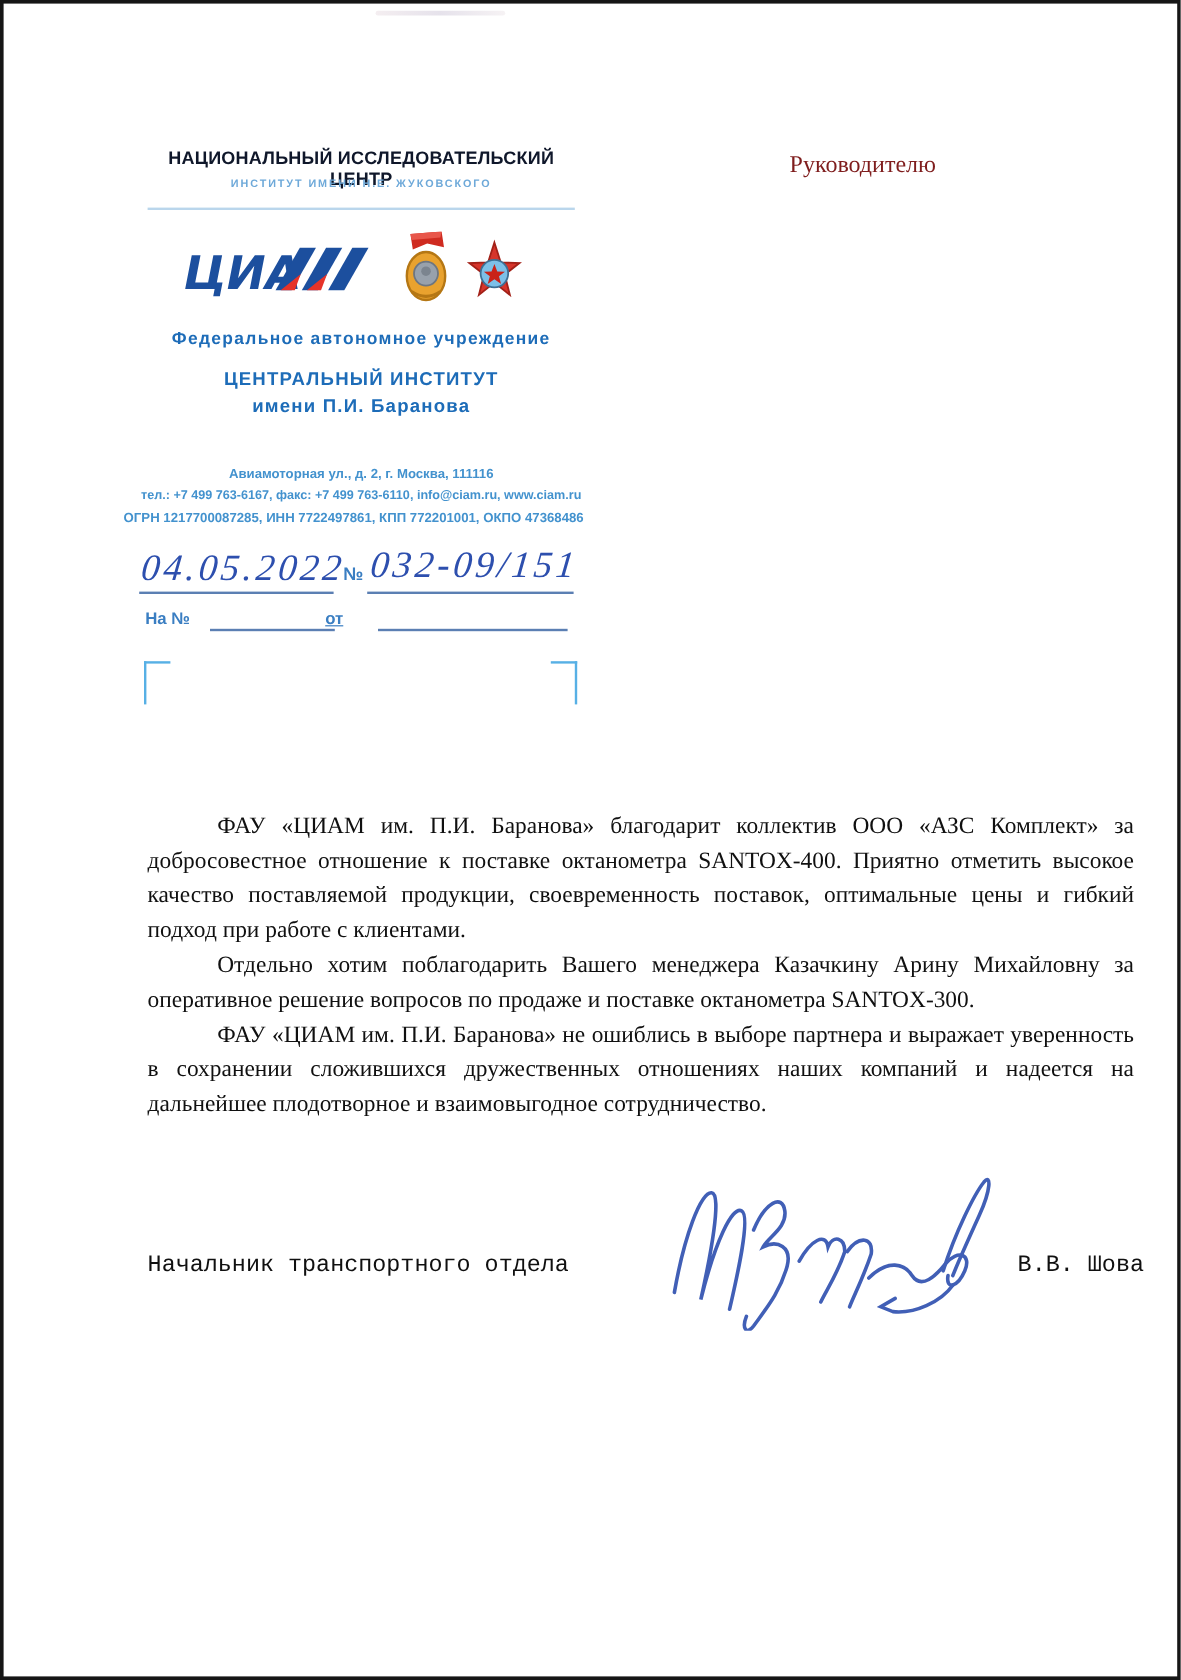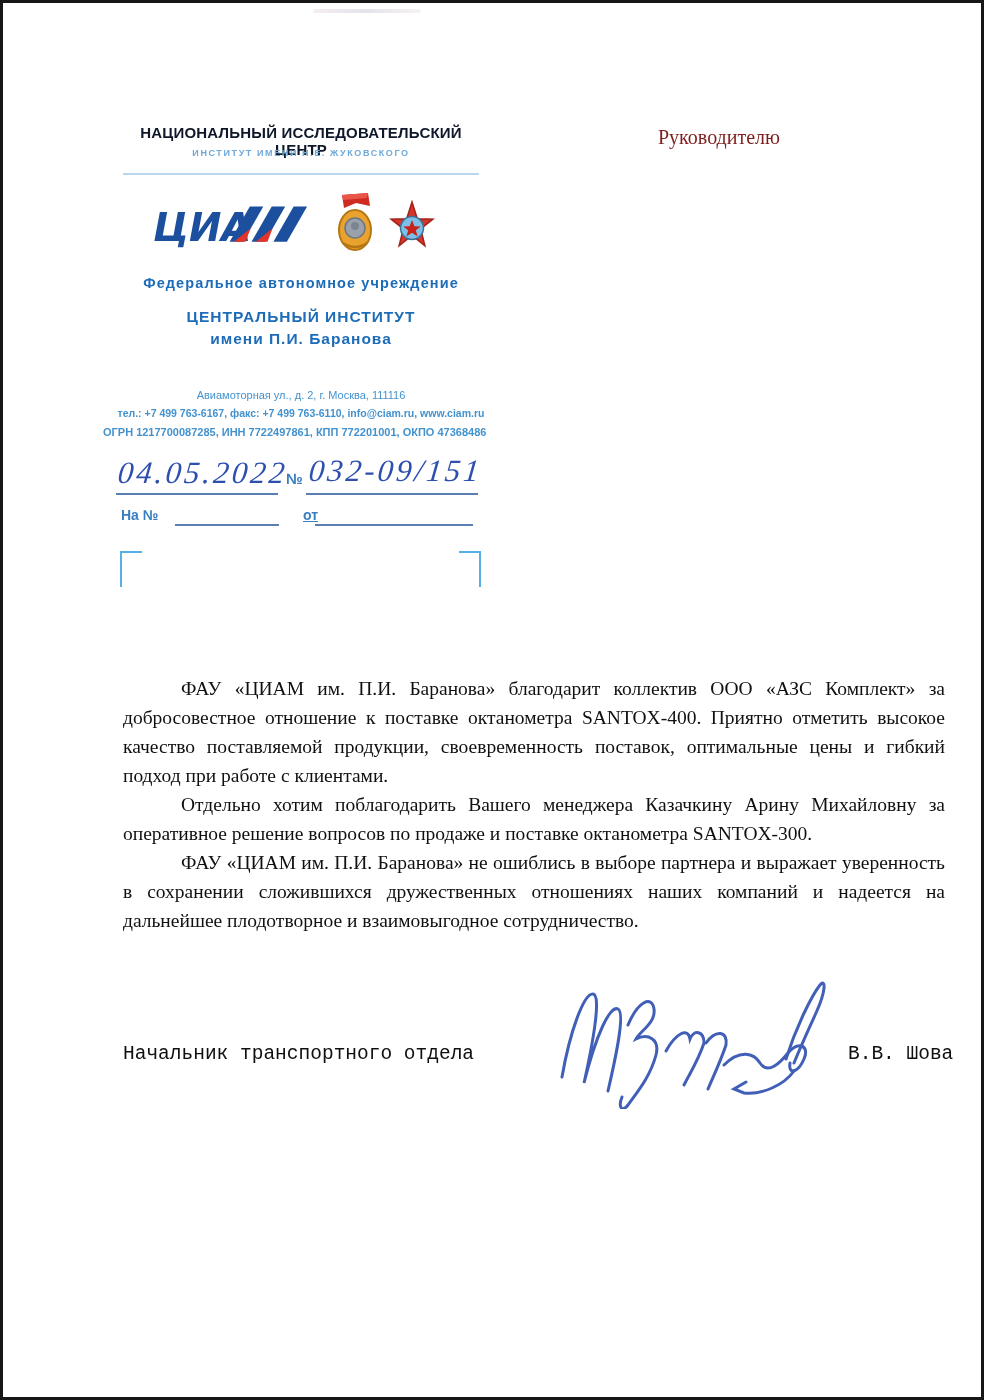--- a/index.html
+++ b/index.html
@@ -24,38 +24,38 @@
   .ciam-logo { left:150px; top:199px; }
   .medal-1 { left:330px; top:190px; }
   .medal-2 { left:386px; top:195px; }
 
   .org-type { left:112px; top:272px; width:372px; text-align:center;
     font-size:14.5px; font-weight:bold; color:#1d6cb8; letter-spacing:1.1px; }
   .org-name { left:112px; top:303px; width:372px; text-align:center;
     font-size:15.5px; font-weight:bold; color:#1d6cb8; letter-spacing:1px; line-height:22px; }
 
   .addr   { left:112px; top:386px; width:372px; text-align:center;
-    font-size:11px;   font-weight:normal; color:#4392ce; }
+    font-size:11px;   font-weight:bold; color:#4392ce; }
   .contact{ left:100px; top:404px; width:396px; text-align:center;
     font-size:10.5px; font-weight:bold; color:#4392ce; }
   .requis { left:100px; top:423px; width:396px; text-align:left;
     font-size:11px; font-weight:bold; color:#4392ce; }
 
   
   .ink { font-family:"Liberation Serif", serif; font-style:italic;
     color:#2d4fae; font-size:31px; letter-spacing:3px; transform:skewX(-6deg); white-space:nowrap; }
   .hw-date  { left:115px; top:452px; }
   .hw-num   { left:306px; top:450px; }
   .u-line { height:2px; background:#5b7fb3; }
   .date-line { left:113px; top:490px; width:162px; }
   .num-line  { left:303px; top:490px; width:172px; }
   .ref-label { font-size:14px; font-weight:bold; color:#3a7ec2; }
   .no-sign   { left:283px; top:467px; font-size:15px; }
   .na-no     { left:118px; top:504px; }
-  .ot-label  { left:300px; top:504px;text-decoration:underline; }
+  .ot-label  { left:268px; top:504px;text-decoration:underline; }
   .reply-line1 { left:172px; top:521px; width:104px; }
   .reply-line2 { left:312px; top:521px; width:158px; }
 
   .bracket { width:20px; height:34px; top:548px; }
   .bracket-left  { left:117px; border-left:2px solid #57b0e5; border-top:2px solid #57b0e5; }
   .bracket-right { left:456px; border-right:2px solid #57b0e5; border-top:2px solid #57b0e5; }
 
   
   .recipient { left:588px; top:119px; width:256px; text-align:center;
     font-family:"Liberation Serif", serif; font-size:20px; color:#7f1d1d; line-height:31px; }

